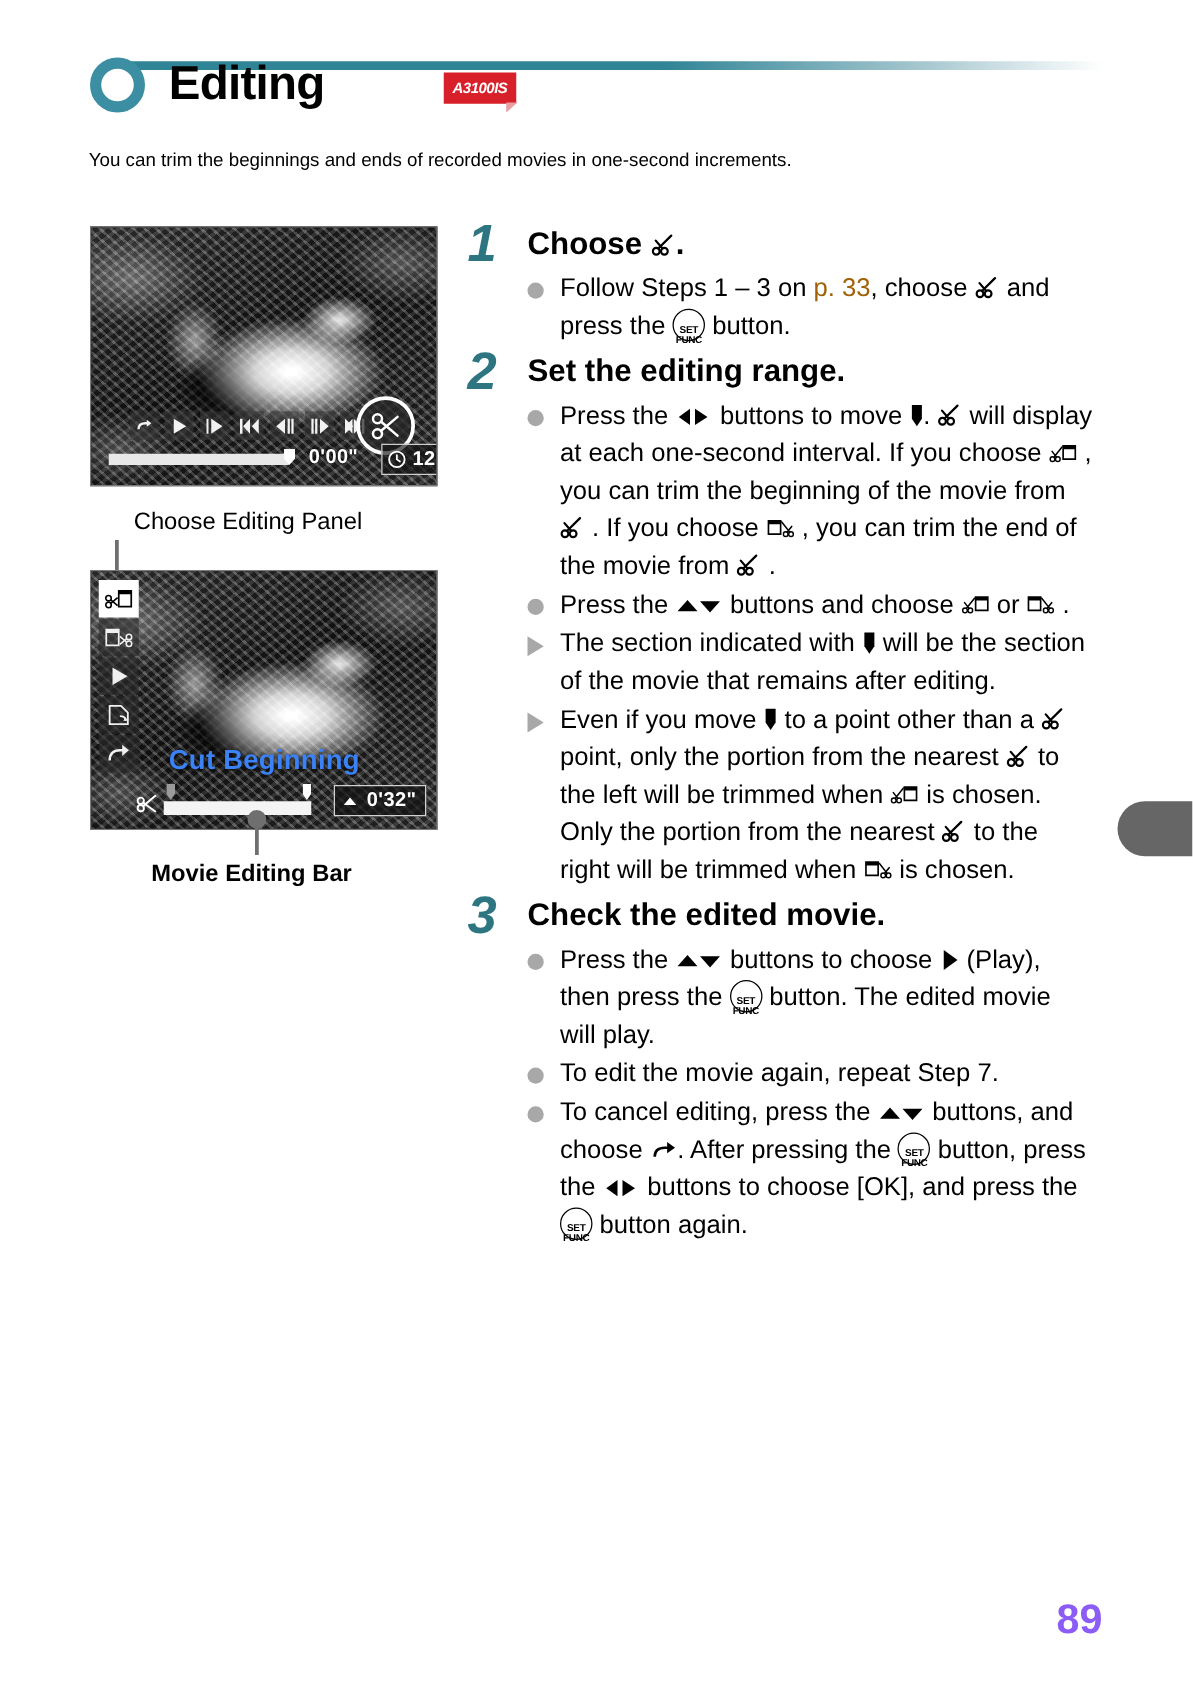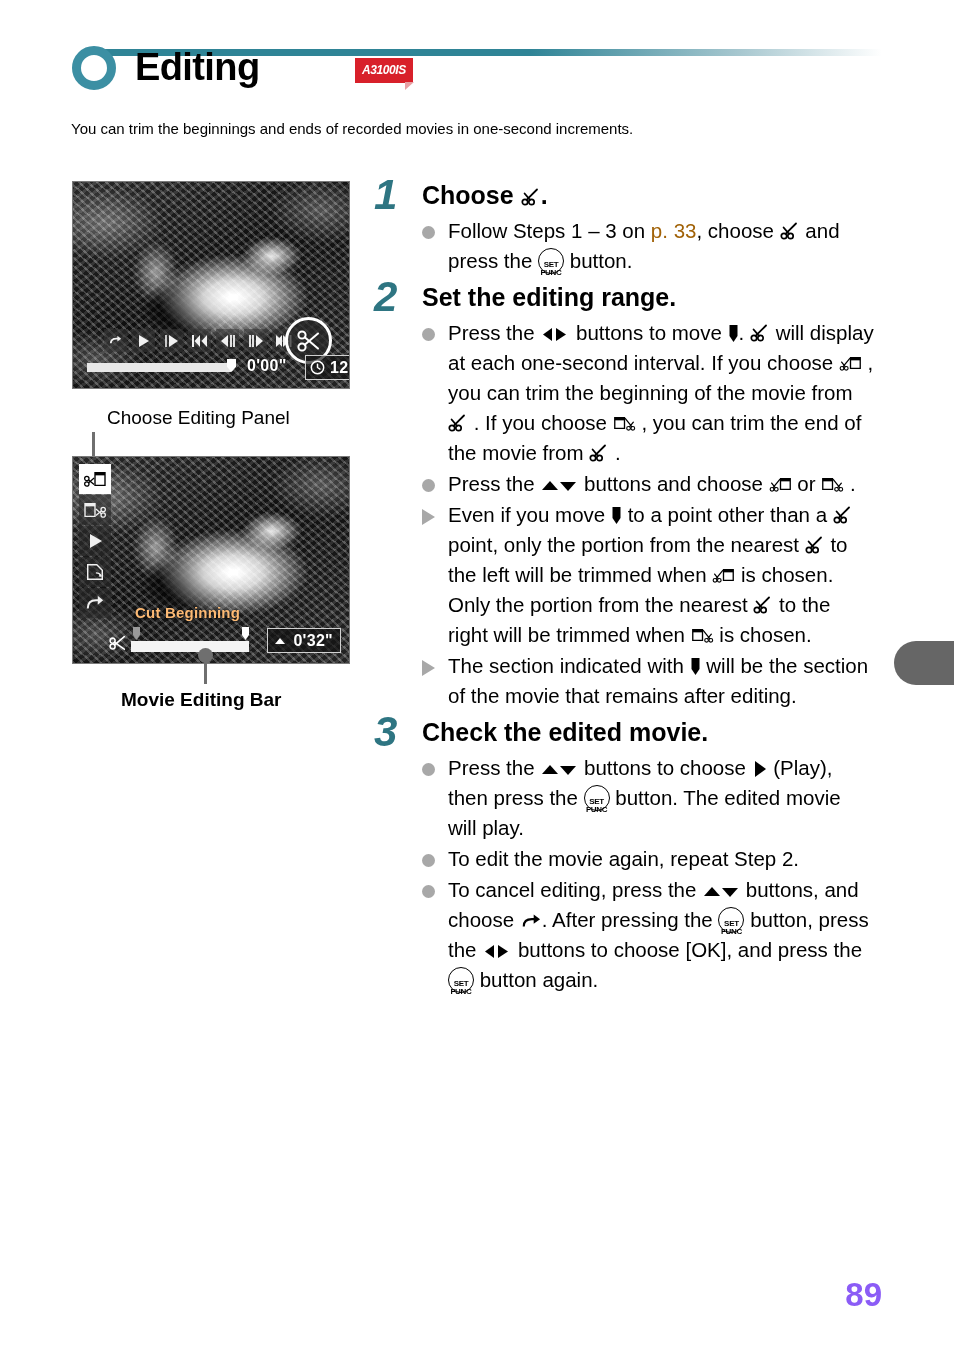--- a/index.html
+++ b/index.html
@@ -225,22 +225,22 @@
     margin-bottom: 1px;
   }
   .menu-item.selected {
     background: #ffffff;
     color: #000000;
   }
   #label-cut {
     position: absolute;
     left: 62px;
     bottom: 42px;
-    color: #fdba74;
-    font-size: 15px;
+    color: #3b82f6;
+    font-size: 22px;
     font-weight: bold;
     letter-spacing: 0.2px;
     text-shadow: 0 1px 3px rgba(0,0,0,0.95);
   }
   #bar-row {
     position: absolute;
     left: 10px;
     bottom: 5px;
     right: 6px;
     height: 34px;
@@ -659,20 +659,23 @@
               <path d="M4.6 15.2 L12 6 M7 15.2 L3 10" stroke="#000" stroke-width="1.4" fill="none" stroke-linecap="round"></path>
               <path d="M13 5 L24 5 L24 17 L13 17 Z" stroke="#000" stroke-width="1.5" fill="none"></path>
               <path d="M13 5 L24 5 L24 8 L13 8 Z" fill="#000"></path>
             </svg></span><span> or </span><span class="ig"><svg width="23" height="20" viewBox="0 0 26 22">
               <path d="M2 5 L13 5 L13 17 L2 17 Z" stroke="#000" stroke-width="1.5" fill="none"></path>
               <path d="M2 5 L13 5 L13 8 L2 8 Z" fill="#000"></path>
               <circle cx="17.6" cy="17" r="2.1" stroke="#000" stroke-width="1.3" fill="none"></circle>
               <circle cx="22.4" cy="17" r="2.1" stroke="#000" stroke-width="1.3" fill="none"></circle>
               <path d="M18.8 15.2 L23 10 M21.2 15.2 L14 6" stroke="#000" stroke-width="1.4" fill="none" stroke-linecap="round"></path>
             </svg></span><span> .</span></div>
+        <div class="bullet arrow"><span>The section indicated with </span><span class="ig"><svg width="11" height="19" viewBox="0 0 11 19">
+              <path d="M1.5 1 L9.5 1 L9.5 12 L5.5 18 L1.5 12 Z" fill="#000"></path>
+            </svg></span><span> will be the section of the movie that remains after editing.</span></div>
         <div class="bullet arrow"><span>Even if you move </span><span class="ig"><svg width="11" height="19" viewBox="0 0 11 19">
               <path d="M1.5 1 L9.5 1 L9.5 12 L5.5 18 L1.5 12 Z" fill="#000"></path>
             </svg></span><span> to a point other than a </span><span class="ig"><svg width="20" height="20" viewBox="0 0 20 20">
               <circle cx="4" cy="15" r="2.7" stroke="#000" stroke-width="1.7" fill="none"></circle>
               <circle cx="10.5" cy="15" r="2.7" stroke="#000" stroke-width="1.7" fill="none"></circle>
               <path d="M5.6 12.8 L16 2.5 M9 12.8 L3.6 6.5" stroke="#000" stroke-width="1.8" fill="none" stroke-linecap="round"></path>
             </svg></span><span> point, only the portion from the nearest </span><span class="ig"><svg width="20" height="20" viewBox="0 0 20 20">
               <circle cx="4" cy="15" r="2.7" stroke="#000" stroke-width="1.7" fill="none"></circle>
               <circle cx="10.5" cy="15" r="2.7" stroke="#000" stroke-width="1.7" fill="none"></circle>
               <path d="M5.6 12.8 L16 2.5 M9 12.8 L3.6 6.5" stroke="#000" stroke-width="1.8" fill="none" stroke-linecap="round"></path>
@@ -686,35 +689,32 @@
               <circle cx="4" cy="15" r="2.7" stroke="#000" stroke-width="1.7" fill="none"></circle>
               <circle cx="10.5" cy="15" r="2.7" stroke="#000" stroke-width="1.7" fill="none"></circle>
               <path d="M5.6 12.8 L16 2.5 M9 12.8 L3.6 6.5" stroke="#000" stroke-width="1.8" fill="none" stroke-linecap="round"></path>
             </svg></span><span> to the right will be trimmed when </span><span class="ig"><svg width="23" height="20" viewBox="0 0 26 22">
               <path d="M2 5 L13 5 L13 17 L2 17 Z" stroke="#000" stroke-width="1.5" fill="none"></path>
               <path d="M2 5 L13 5 L13 8 L2 8 Z" fill="#000"></path>
               <circle cx="17.6" cy="17" r="2.1" stroke="#000" stroke-width="1.3" fill="none"></circle>
               <circle cx="22.4" cy="17" r="2.1" stroke="#000" stroke-width="1.3" fill="none"></circle>
               <path d="M18.8 15.2 L23 10 M21.2 15.2 L14 6" stroke="#000" stroke-width="1.4" fill="none" stroke-linecap="round"></path>
             </svg></span><span> is chosen.</span></div>
-        <div class="bullet arrow"><span>The section indicated with </span><span class="ig"><svg width="11" height="19" viewBox="0 0 11 19">
-              <path d="M1.5 1 L9.5 1 L9.5 12 L5.5 18 L1.5 12 Z" fill="#000"></path>
-            </svg></span><span> will be the section of the movie that remains after editing.</span></div>
       </div>
     </div>
     <div class="step">
       <div class="step-head"><span class="step-num">3</span><span><span>Check the edited movie.</span><span></span></span></div>
       <div class="bullets">
         <div class="bullet"><span>Press the </span><span class="ig"><svg width="38" height="16" viewBox="0 0 38 16">
               <path d="M2 12 L10 3 L18 12 Z" fill="#000"></path>
               <path d="M20 4 L36 4 L28 13 Z" fill="#000"></path>
             </svg></span><span> buttons to choose </span><span class="ig"><svg width="16" height="18" viewBox="0 0 16 18">
               <path d="M3 1 L14 9 L3 17 Z" fill="#000"></path>
             </svg></span><span> (Play), then press the </span><span class="func-btn"><i class="t">FUNC</i><i class="b">SET</i></span><span> button. The edited movie will play.</span></div>
-        <div class="bullet"><span>To edit the movie again, repeat Step 2.</span></div>
+        <div class="bullet"><span>To edit the movie again, repeat Step 7.</span></div>
         <div class="bullet"><span>To cancel editing, press the </span><span class="ig"><svg width="38" height="16" viewBox="0 0 38 16">
               <path d="M2 12 L10 3 L18 12 Z" fill="#000"></path>
               <path d="M20 4 L36 4 L28 13 Z" fill="#000"></path>
             </svg></span><span> buttons, and choose </span><span class="ig"><svg width="22" height="19" viewBox="0 0 24 21">
               <path d="M4 17 q0-8 9-8 h6" stroke="#000" stroke-width="2.3" fill="none"></path>
               <path d="M15 4 l7 5 -7 5 z" fill="#000"></path>
             </svg></span><span>. After pressing the </span><span class="func-btn"><i class="t">FUNC</i><i class="b">SET</i></span><span> button, press the </span><span class="ig"><svg width="30" height="17" viewBox="0 0 30 17">
               <path d="M12 2 L12 15 L3 8.5 Z" fill="#000"></path>
               <path d="M16 2 L16 15 L26 8.5 Z" fill="#000"></path>
             </svg></span><span> buttons to choose [OK], and press the </span><span class="func-btn"><i class="t">FUNC</i><i class="b">SET</i></span><span> button again.</span></div>

